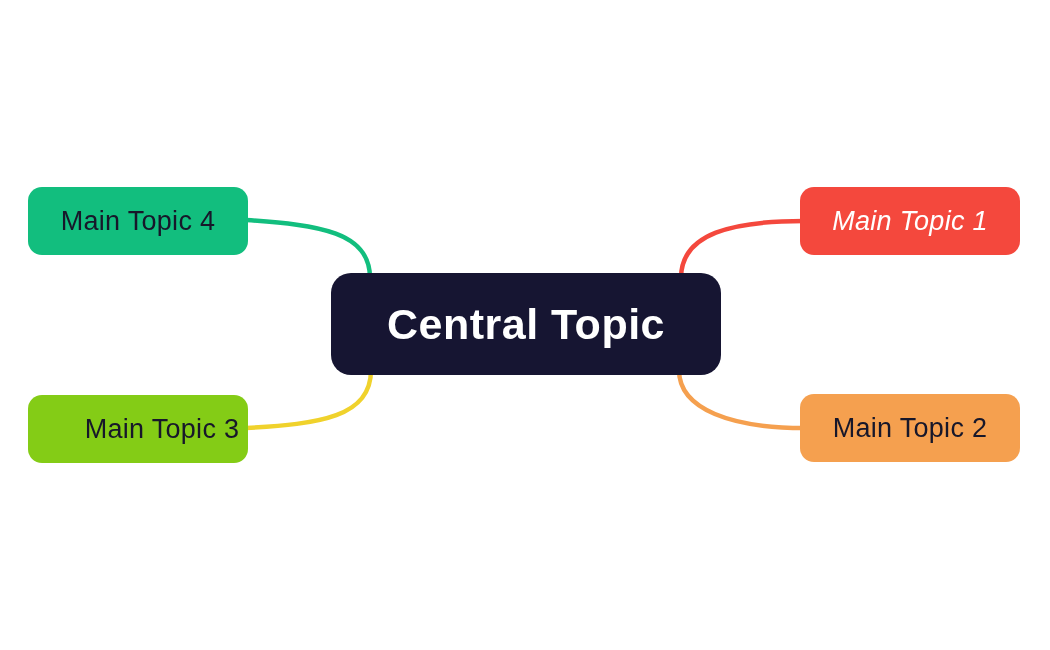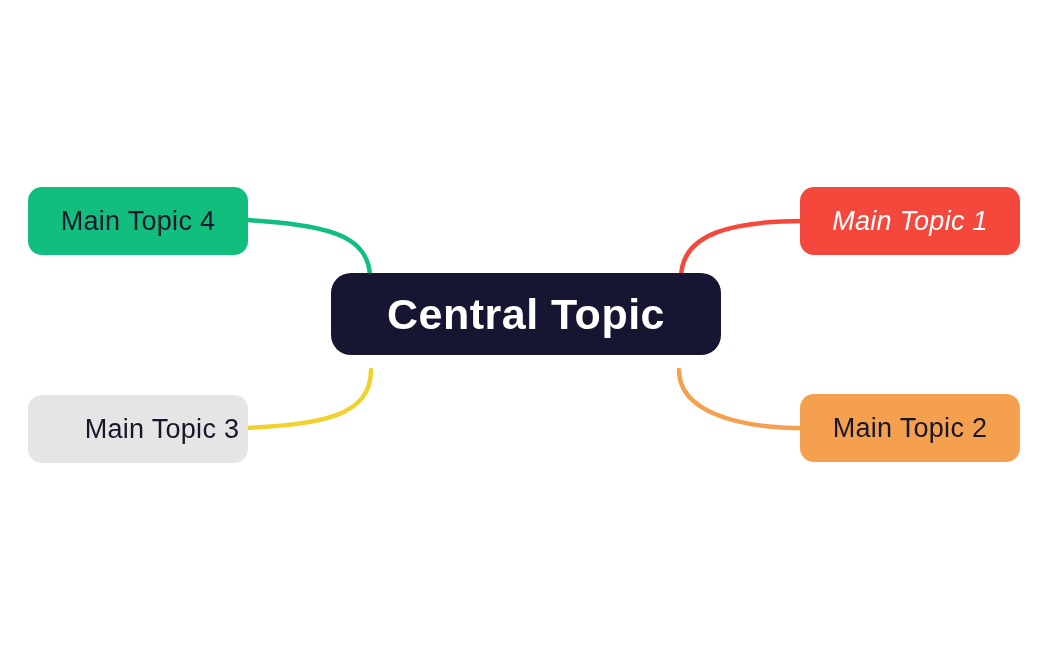--- a/index.html
+++ b/index.html
@@ -30,21 +30,21 @@
     align-items: center;
     justify-content: center;
     box-sizing: border-box;
     cursor: default;
     white-space: nowrap;
   }
   .central-node {
     left: 331px;
     top: 273px;
     width: 390px;
-    height: 82px;
+    height: 102px;
     border-radius: 20px;
     font-size: 43px;
     font-weight: 600;
     letter-spacing: 0.5px;
     align-items: center;
   }
   .topic-node {
     width: 220px;
     height: 68px;
     border-radius: 14px;
@@ -74,21 +74,21 @@
   </div>
 
   <div class="node topic-node topic-top-right" style="background: rgb(244, 72, 61); color: rgb(255, 255, 255);">
     <span>Main Topic 1</span>
   </div>
 
   <div class="node topic-node topic-bottom-right" style="background: rgb(245, 160, 79); color: rgb(23, 23, 42);">
     <span>Main Topic 2</span>
   </div>
 
-  <div class="node topic-node topic-bottom-left" style="background: #e5e5e5; color: rgb(23, 23, 42); padding-left: 48px;">
+  <div class="node topic-node topic-bottom-left" style="background: #84cc16; color: rgb(23, 23, 42); padding-left: 48px;">
     <span>Main Topic 3</span>
   </div>
 
   <div class="node topic-node topic-top-left" style="background: rgb(18, 190, 126); color: rgb(23, 23, 42);">
     <span>Main Topic 4</span>
   </div>
 
 </div>
 
 </body></html>

